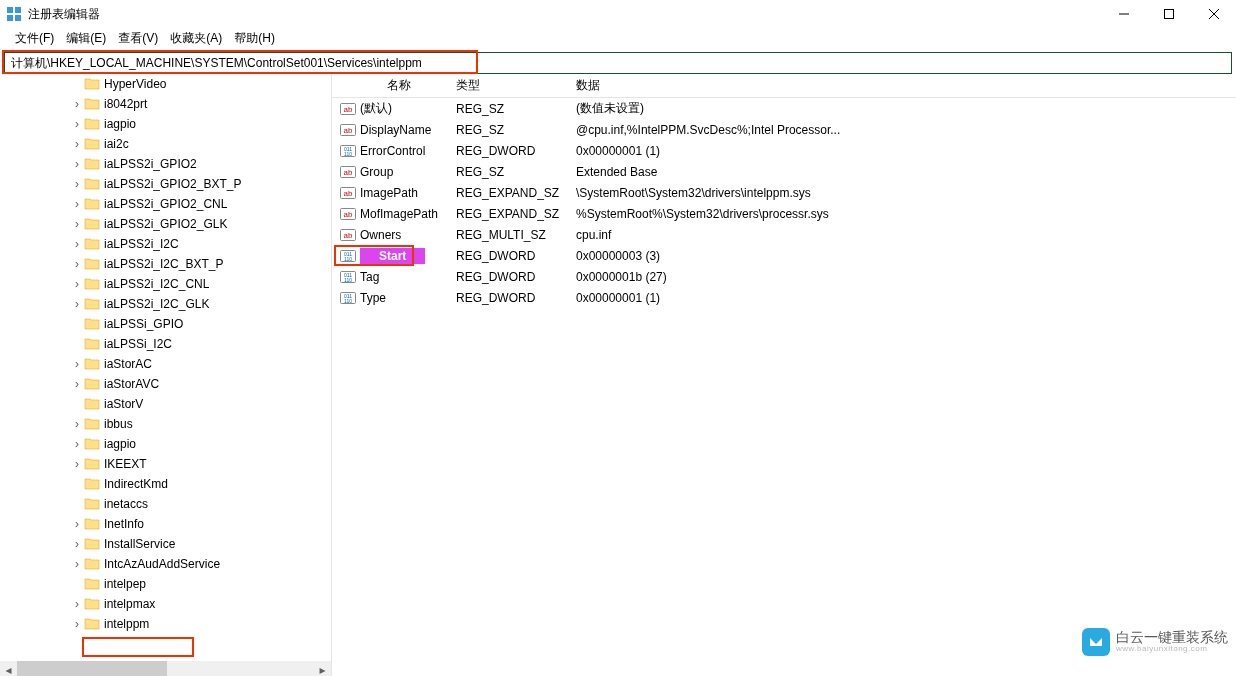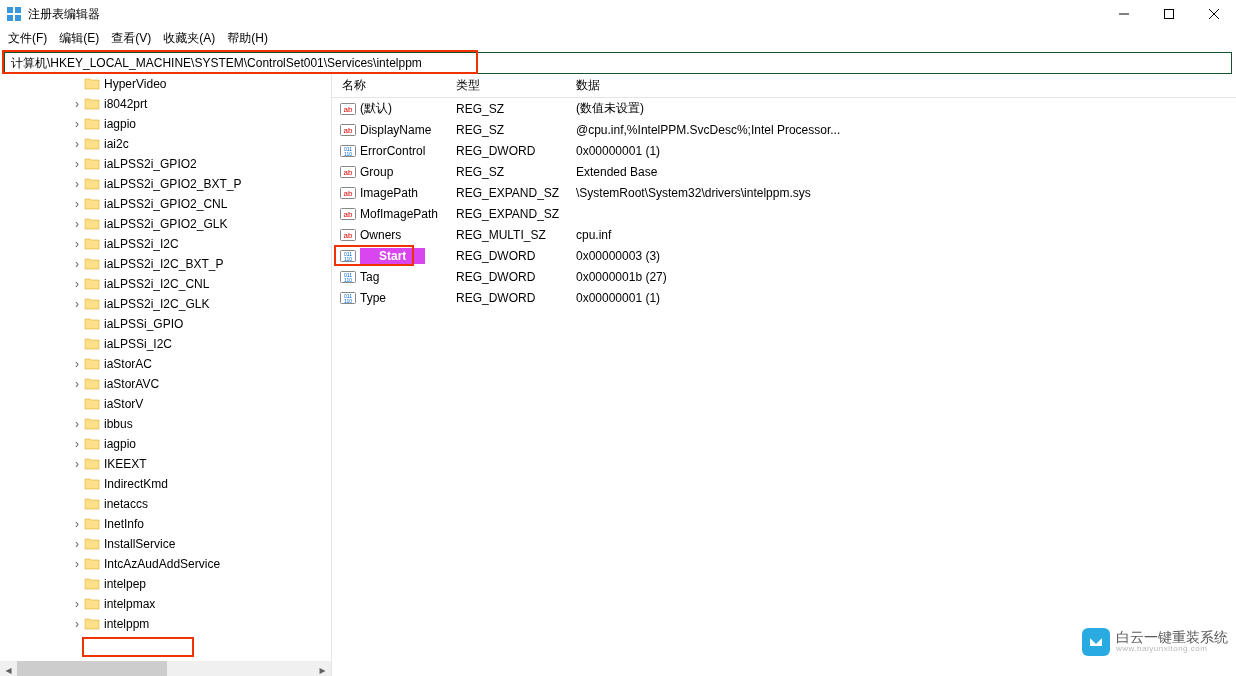--- a/index.html
+++ b/index.html
@@ -5,42 +5,42 @@
 * { box-sizing: border-box; margin: 0; padding: 0; font-family: "Microsoft YaHei", "Segoe UI", Tahoma, sans-serif; }
 body { width: 1236px; height: 676px; background: #fff; overflow: hidden; position: relative; font-size: 12px; }
 
 .titlebar { height: 28px; display: flex; align-items: center; padding-left: 6px; background: #fff; }
 .titlebar-icon { width: 16px; height: 16px; margin-right: 6px; }
 .titlebar-title { flex: 1; font-size: 12px; color: #000; }
 .win-controls { display: flex; }
 .win-btn { width: 45px; height: 28px; display: flex; align-items: center; justify-content: center; cursor: default; }
 .win-btn svg { width: 10px; height: 10px; }
 
-.menubar { height: 20px; display: flex; align-items: center; padding-left: 8px; gap: 12px; font-size: 12px; color: #000; }
+.menubar { height: 20px; display: flex; align-items: center; padding-left: 15px; gap: 12px; font-size: 12px; color: #000; }
 
 .addressbar-wrap { padding: 4px 4px 0 4px; }
 .addressbar { width: 100%; height: 22px; border: 1px solid #14532d; padding: 2px 6px; font-size: 12px; font-family: inherit; }
 
 .mainarea { display: flex; height: 604px; }
 
 .tree-pane { width: 332px; border-right: 1px solid #e5e5e5; overflow: hidden; position: relative; }
 .tree-list { position: absolute; left: 0; top: 0; right: 0; }
 .tree-row { height: 20px; display: flex; align-items: center; padding-left: 84px; white-space: nowrap; }
 .tree-exp { width: 14px; display: inline-flex; justify-content: center; color: #666; margin-left: -14px; }
 .tree-folder { width: 16px; height: 14px; margin-right: 4px; }
 .tree-label { font-size: 12px; color: #000; } 
 
 .tree-scroll-h { position: absolute; left: 0; right: 0; bottom: 0; height: 17px; background: #f0f0f0; display: flex; align-items: center; }
 .tree-scroll-h .thumb { position: absolute; left: 17px; height: 17px; width: 150px; background: #cdcdcd; }
 .tree-scroll-h .arrow { width: 17px; height: 17px; display: flex; align-items: center; justify-content: center; color: #606060; }
 .tree-scroll-h .arrow.r { margin-left: auto; }
 
 .list-pane { flex: 1; overflow: hidden; }
 .list-header { height: 24px; display: flex; align-items: center; border-bottom: 1px solid #e5e5e5; font-size: 12px; color: #000; }
-.col-name { width: 124px; padding-left: 10px; }
+.col-name { width: 124px; padding-left: 10px; text-align: center; }
 .col-type { width: 120px; }
 .col-data { flex: 1; }
 .list-body { }
 .list-row { height: 21px; display: flex; align-items: center; }
 .list-row .cell-name { width: 124px; padding-left: 8px; display: flex; align-items: center; }
 .list-row .cell-type { width: 120px; }
 .list-row .cell-data { flex: 1; }
 .reg-icon { width: 16px; height: 16px; margin-right: 4px; flex-shrink: 0; }
 .val-label { font-size: 12px; }
 .list-row.selected .val-label.name { background: #d946ef; color: #fff; padding: 1px 19px; font-weight: bold; }
@@ -374,20 +374,21 @@
         </div>
         <div class="list-row">
           <div class="cell-name">
             <span class="reg-icon"><svg viewBox="0 0 16 16">
                 <rect x="0.5" y="2.5" width="15" height="11" rx="1" fill="#fff" stroke="#888"></rect>
                 <text x="8" y="11" font-size="8" text-anchor="middle" fill="#d00" font-family="Arial">ab</text>
               </svg></span>
             <span class="val-label name">MofImagePath</span>
           </div>
           <div class="cell-type"><span class="val-label">REG_EXPAND_SZ</span></div>
+          <div class="cell-data"><span class="val-label">%SystemRoot%\System32\drivers\processr.sys</span></div>
         </div>
         <div class="list-row">
           <div class="cell-name">
             <span class="reg-icon"><svg viewBox="0 0 16 16">
                 <rect x="0.5" y="2.5" width="15" height="11" rx="1" fill="#fff" stroke="#888"></rect>
                 <text x="8" y="11" font-size="8" text-anchor="middle" fill="#d00" font-family="Arial">ab</text>
               </svg></span>
             <span class="val-label name">Owners</span>
           </div>
           <div class="cell-type"><span class="val-label">REG_MULTI_SZ</span></div>

